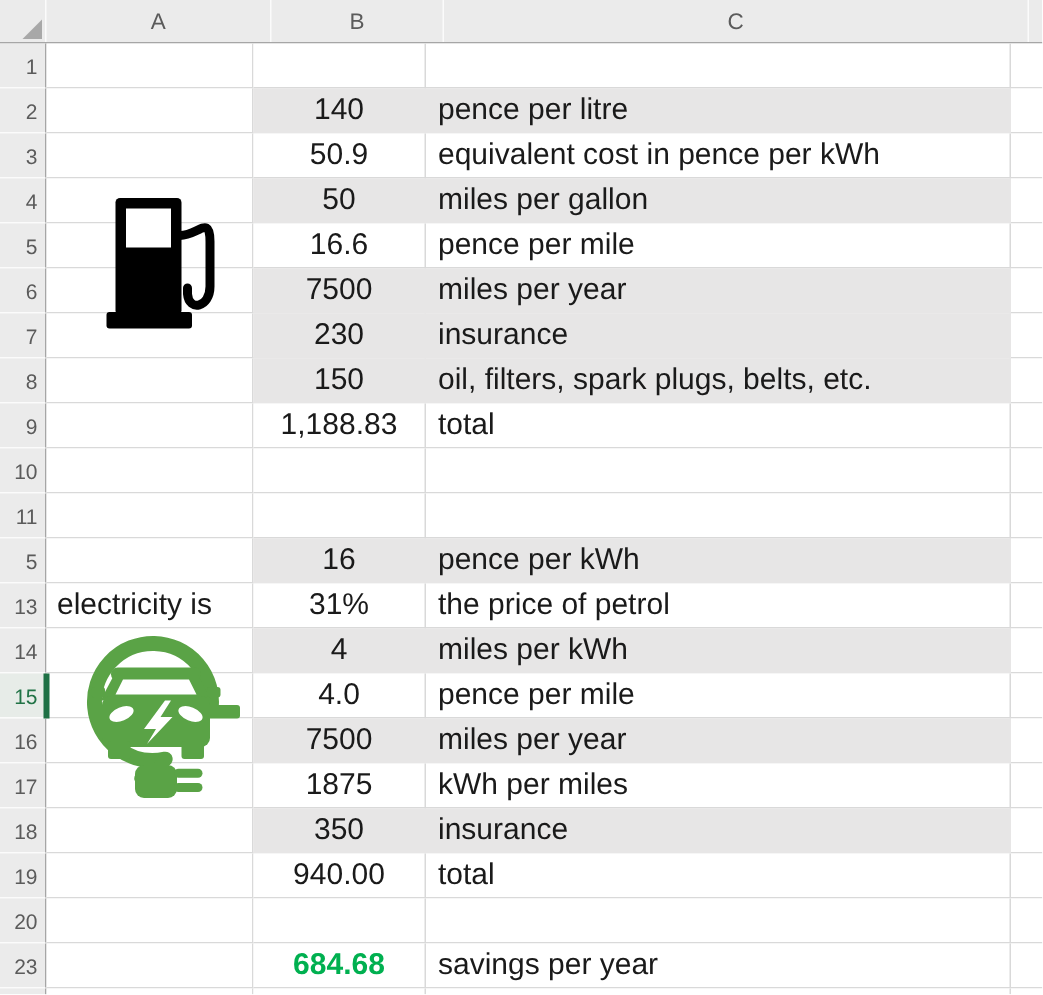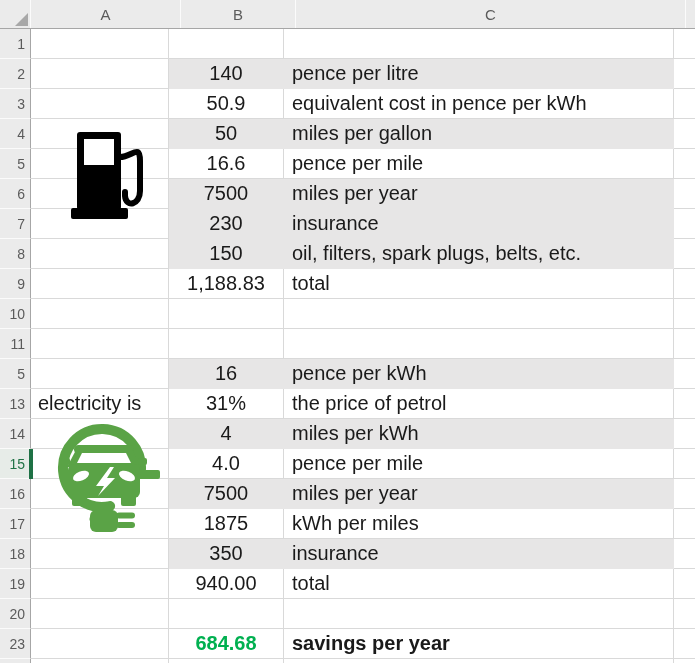--- a/index.html
+++ b/index.html
@@ -26,21 +26,21 @@
   .c{box-sizing:border-box;border-right:1px solid var(--gridline,#d9d9d9);
      border-bottom:1px solid var(--gridline,#d9d9d9);display:flex;align-items:flex-end;
      padding-bottom:3px;font-size:20px;color:var(--cell-text,#1a1a1a);
      white-space:nowrap;overflow:hidden;background:#fff;}
   .ca{width:138px;padding-left:7px}
   .cb{width:115px;justify-content:center}
   .cc{width:390px;padding-left:8px}
   .cd{flex:1;border-right:none}
   .r.f .cb,.r.f .cc{background:var(--fill-gray,#e7e6e6);border-color:var(--fill-gray,#e7e6e6);}
   .r.sv .cb{color:var(--savings-green,#00b050);font-weight:bold;}
-  .r.sv .cc{font-weight:bold;}
+  .r.sv .cc{font-weight:normal;}
   .r.slv{height:4px}
   .r.slv .c,.r.slv .rh{border-bottom:none;padding:0}
   
   .icon-abs{position:absolute;z-index:2;}
   .pump{left:70px;top:131px;}
   .ecar{left:48px;top:420px;}
 </style>
 </head>
 <body>
 

